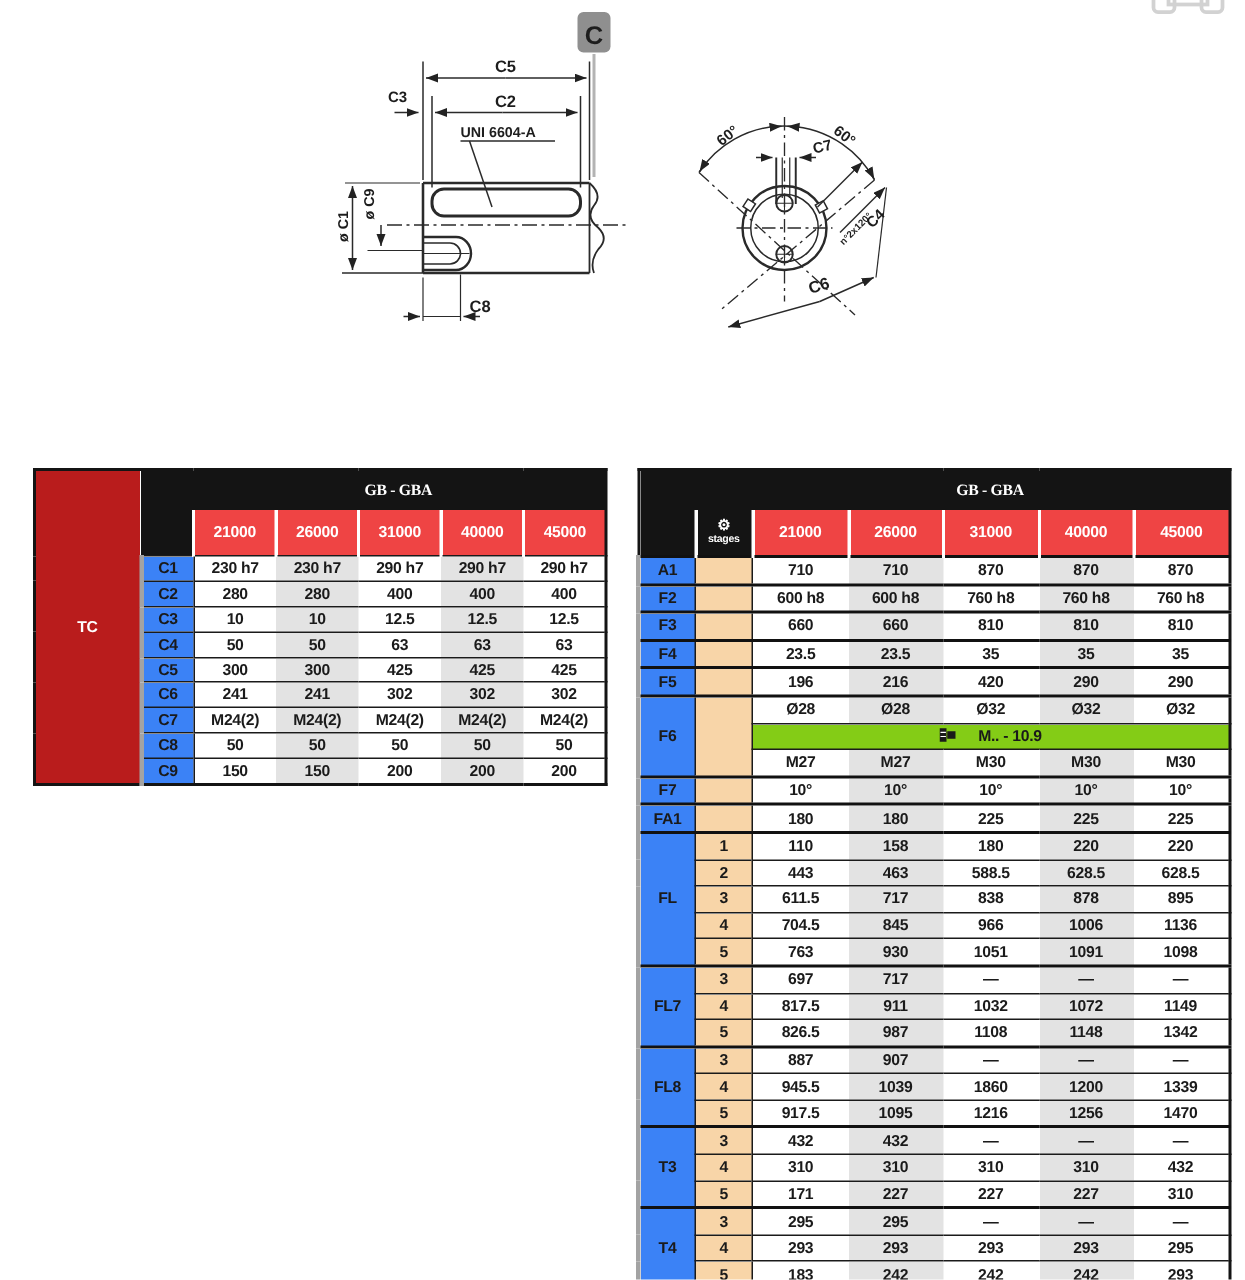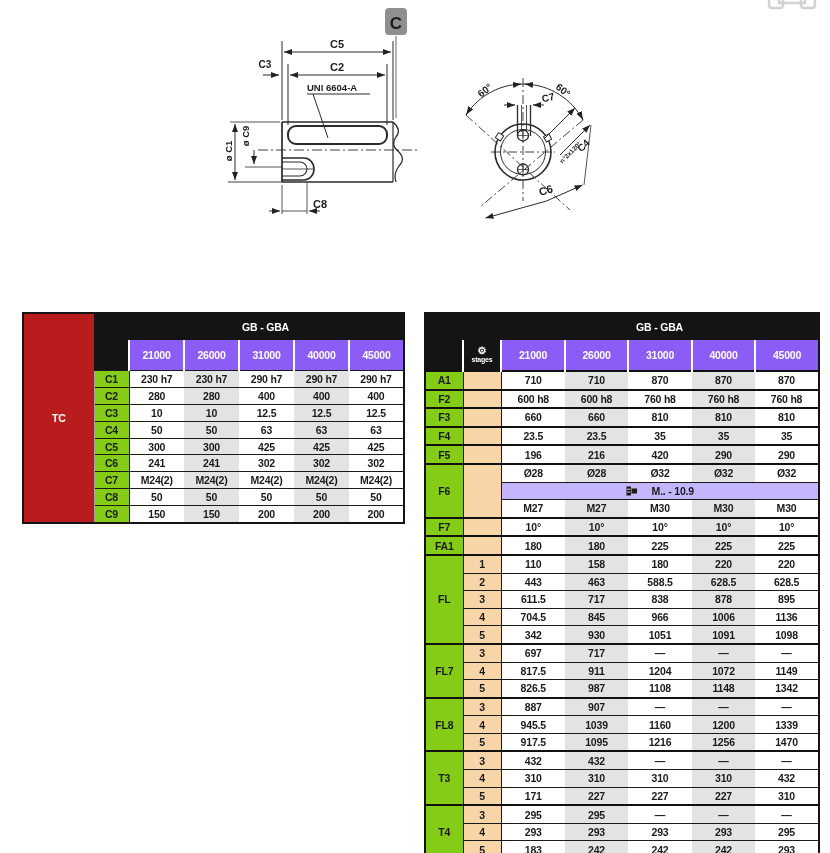--- a/index.html
+++ b/index.html
@@ -13,34 +13,34 @@
 
   
   table.spec{border-collapse:collapse;table-layout:fixed;position:absolute;
              border:2px solid #141414;background:#fff;}
   #tc-table{left:22px;top:312px;width:381px;}
   #gb-table{left:424px;top:312px;width:394px;}
   table.spec td,table.spec th{padding:0 1px;text-align:center;vertical-align:middle;
              font-size:10.5px;font-weight:bold;letter-spacing:-0.2px;overflow:hidden;white-space:nowrap;}
   #tc-table td{height:15.9px;}
   #gb-table td{height:16.6px;}
-  td.gbhdr{background:#141414;color:#fff;font-size:13.5px;height:26px !important;letter-spacing:0.5px;}
+  td.gbhdr{background:#141414;color:#fff;font-size:13.5px;height:26px !important;letter-spacing:0.5px;font-family:Liberation Serif, serif;}
   #tc-table td.gbhdr{padding-left:35px;}
   #gb-table td.gbhdr{padding-left:76px;}
-  th.colhdr{background:#8b5cf6;color:#fff;font-size:14.5px;height:30px;border-left:2px solid #fff;letter-spacing:0;}
+  th.colhdr{background:#ef4444;color:#fff;font-size:14.5px;height:30px;border-left:2px solid #fff;letter-spacing:0;}
   td.blackcell{background:#141414;height:30px !important;}
   td.tcbig{background:#b91c1c;color:#fff;font-size:30px;letter-spacing:0;}
   td.stageshdr{background:#141414;color:#fff;height:30px !important;border-left:2px solid #fff;}
   td.stageshdr .gear{font-size:10px;line-height:10px;display:block;}
   td.stageshdr .stlbl{font-size:7px;line-height:8px;display:block;font-weight:bold;}
-  td.rlabel{background:#84cc16;border-right:1px solid #1a1a1a;border-left:1px solid #a3a3a3;font-size:11px;}
+  td.rlabel{background:#3b82f6;border-right:1px solid #1a1a1a;border-left:3px solid #a3a3a3;font-size:11px;}
   td.stage{background:#f8d5a8;border-right:1px solid #1a1a1a;font-size:11px;}
   td.dcell{background:#fff;}
   td.dcell.alt{background:#e3e3e3;}
-  td.merged{background:#c4b5fd;font-size:9px;}
+  td.merged{background:#84cc16;font-size:9px;}
   td.merged svg{vertical-align:-1px;margin-right:14px;}
   tbody td{border-top:1px solid #1a1a1a;}
   tr.hrow td,tr.hrow th{border-top:none;}
   tr.gstart td{border-top:2px solid #111;}
 </style>
 </head>
 <body>
 
 <svg id="logo-svg" width="64" height="26">
   <g fill="none" stroke="#d2d2d2" stroke-width="2.5">
@@ -402,40 +402,40 @@
       <tr>
         <td class="stage">4</td>
         <td class="dcell">704.5</td>
         <td class="dcell alt">845</td>
         <td class="dcell">966</td>
         <td class="dcell alt">1006</td>
         <td class="dcell">1136</td>
       </tr>
       <tr>
         <td class="stage">5</td>
-        <td class="dcell">342</td>
+        <td class="dcell">763</td>
         <td class="dcell alt">930</td>
         <td class="dcell">1051</td>
         <td class="dcell alt">1091</td>
         <td class="dcell">1098</td>
       </tr>
       <tr class="gstart">
         <td class="rlabel" rowspan="3">FL7</td>
         <td class="stage">3</td>
         <td class="dcell">697</td>
         <td class="dcell alt">717</td>
         <td class="dcell">—</td>
         <td class="dcell alt">—</td>
         <td class="dcell">—</td>
       </tr>
       <tr>
         <td class="stage">4</td>
         <td class="dcell">817.5</td>
         <td class="dcell alt">911</td>
-        <td class="dcell">1204</td>
+        <td class="dcell">1032</td>
         <td class="dcell alt">1072</td>
         <td class="dcell">1149</td>
       </tr>
       <tr>
         <td class="stage">5</td>
         <td class="dcell">826.5</td>
         <td class="dcell alt">987</td>
         <td class="dcell">1108</td>
         <td class="dcell alt">1148</td>
         <td class="dcell">1342</td>
@@ -446,21 +446,21 @@
         <td class="dcell">887</td>
         <td class="dcell alt">907</td>
         <td class="dcell">—</td>
         <td class="dcell alt">—</td>
         <td class="dcell">—</td>
       </tr>
       <tr>
         <td class="stage">4</td>
         <td class="dcell">945.5</td>
         <td class="dcell alt">1039</td>
-        <td class="dcell">1160</td>
+        <td class="dcell">1860</td>
         <td class="dcell alt">1200</td>
         <td class="dcell">1339</td>
       </tr>
       <tr>
         <td class="stage">5</td>
         <td class="dcell">917.5</td>
         <td class="dcell alt">1095</td>
         <td class="dcell">1216</td>
         <td class="dcell alt">1256</td>
         <td class="dcell">1470</td>

